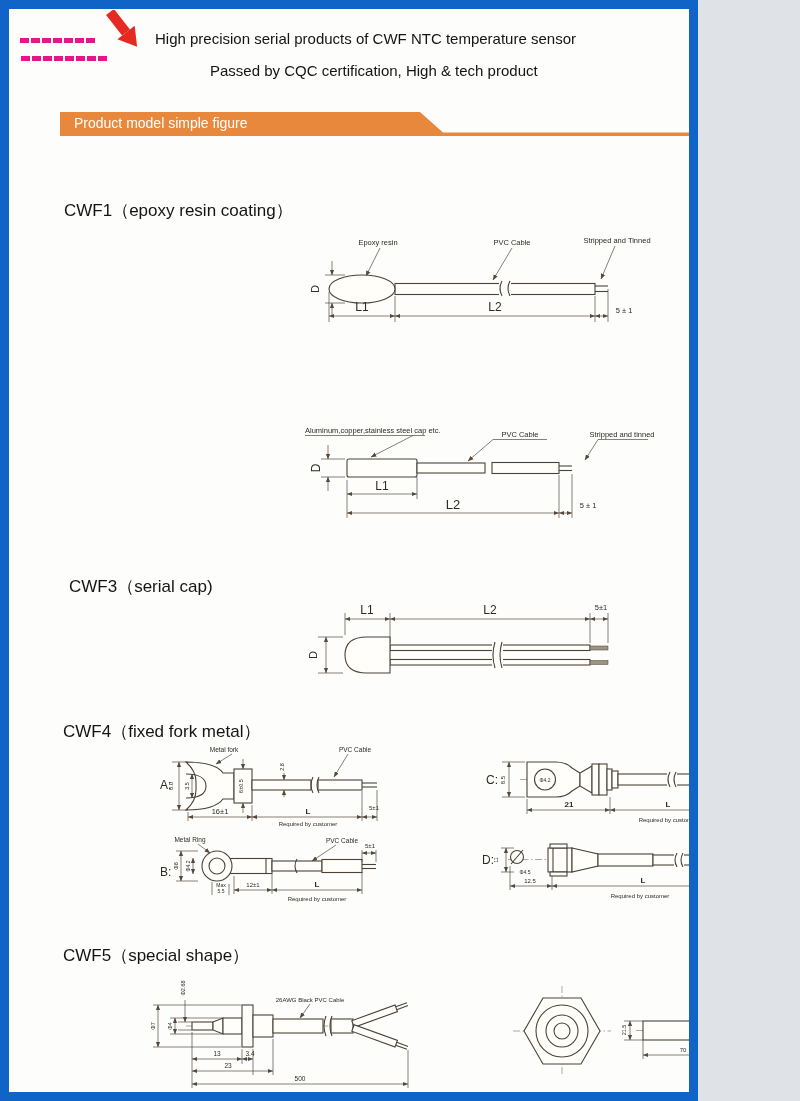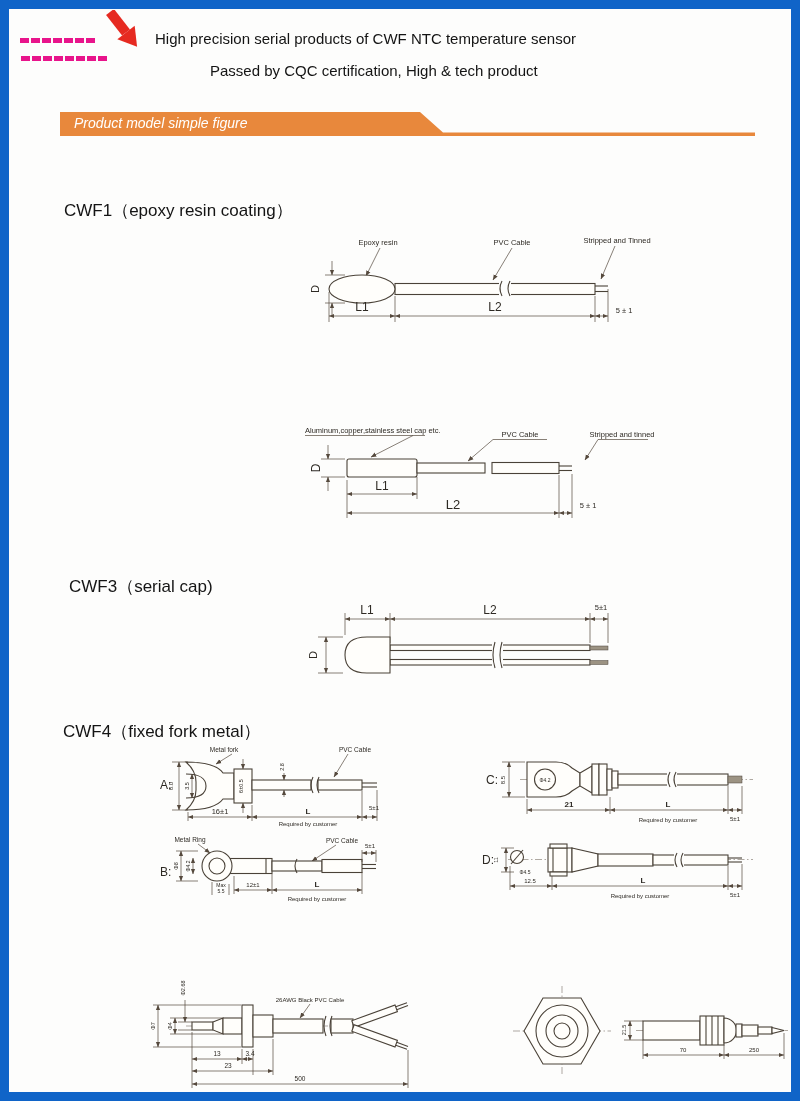--- a/index.html
+++ b/index.html
@@ -1,24 +1,24 @@
 <!DOCTYPE html>
 <html><head>
 <meta charset="utf-8">
 <style>
   html,body{margin:0;padding:0;background:#dfe3e8;}
-  .page{position:relative;width:800px;height:1101px;background:#fdfdfc;overflow:hidden;
+  .page{position:relative;width:698px;height:1101px;background:#fdfdfc;overflow:hidden;
         font-family:"Liberation Sans","DejaVu Sans",sans-serif;text-align:center;}
   .frame{position:absolute;inset:0;border:9px solid #1064c8;pointer-events:none;z-index:50;}
   .abs{position:absolute;}
   
   .dashrow{display:flex;gap:2.5px;}
   .dash{width:8.5px;height:5px;background:#e8148b;}
   .hline{color:#141414;font-size:15px;white-space:nowrap;}
-  .banner-label{color:#fff;font-size:14px;white-space:nowrap;font-style:italic;}
+  .banner-label{color:#fff;font-size:14px;white-space:nowrap;}
   .sec-title{color:#141414;font-size:17px;white-space:nowrap;}
   
   .dwg text{fill:#2e2a24;font-family:"Liberation Sans","DejaVu Sans",sans-serif;}
   .part{fill:#fffefb;stroke:#4a4238;stroke-width:1.1;}
   .ln{stroke:#4a4238;stroke-width:1.1;fill:none;}
   .dim{stroke:#55493d;stroke-width:0.7;fill:none;}
   .dimA{marker-start:url(#arr);marker-end:url(#arr);}
   .aE{marker-end:url(#arr);}
   .cl{stroke:#7a7164;stroke-width:0.6;fill:none;stroke-dasharray:7 2.5 1.5 2.5;}
   .hatch{fill:#9c9383;stroke:#4a4238;stroke-width:0.5;}
@@ -344,20 +344,21 @@
       <line x1="42" y1="58" x2="84" y2="58" class="dim dimA"></line>
       <line x1="84" y1="58" x2="260" y2="58" class="dim dimA"></line>
       <line x1="260" y1="58" x2="274" y2="58" class="dim dimA"></line>
       <text x="62" y="55" class="t6" text-anchor="middle">12.5</text>
       <text x="175" y="55" class="t75" text-anchor="middle">L</text>
       <text x="267" y="69" class="t6" text-anchor="middle">5±1</text>
       <text x="172" y="70" class="t6" text-anchor="middle">Required by customer</text>
     </g>
   </svg>
 
+  <div class="abs sec-title" style="left:63px;top:944px;">CWF5（special shape）</div>
 
   <svg class="abs dwg" style="left:118px;top:956px;" width="345" height="140" viewBox="0 0 345 140">
     <text x="192" y="46" class="t6" text-anchor="middle">26AWG Black PVC Cable</text>
     <line x1="192" y1="48" x2="182" y2="62" class="dim aE"></line>
     <g>
       <line x1="68" y1="70" x2="232" y2="70" class="cl"></line>
       <rect x="74" y="66" width="21" height="8" class="part"></rect>
       <polygon points="95,66 105,62 105,78 95,74" class="part"></polygon>
       <rect x="105" y="62" width="19" height="16" class="part"></rect>
       <rect x="124" y="49" width="11" height="42" class="part"></rect>

